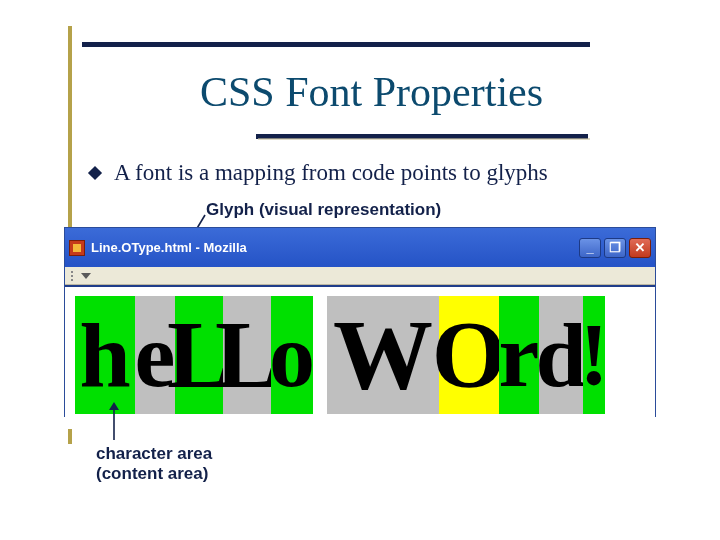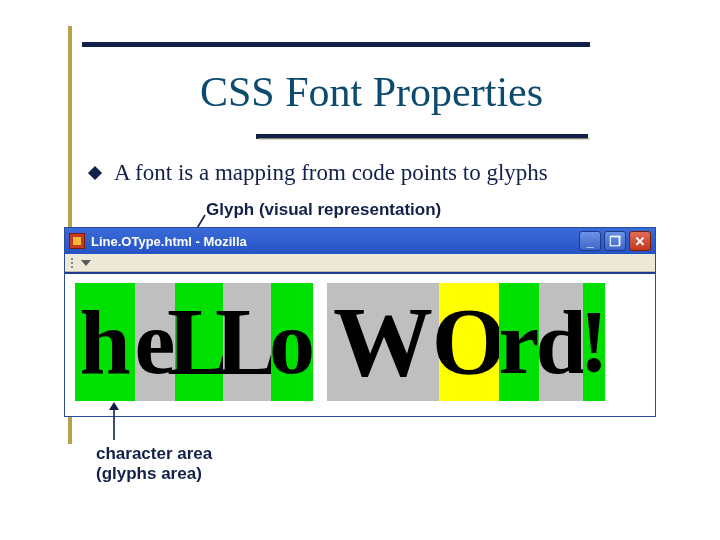--- a/index.html
+++ b/index.html
@@ -96,21 +96,21 @@
   .window {
     position: absolute;
     left: 64px;
     top: 227px;
     width: 592px;
     height: 190px;
     border: 1px solid #2b4c9a;
     background: #fff;
   }
   .titlebar {
-    height: 26px;
+    height: 39px;
     background: linear-gradient(#3b6bd8, #2553c6);
     display: flex;
     align-items: center;
     padding: 0 4px;
     gap: 6px;
   }
   .tb-icon {
     width: 16px; height: 16px;
     background: #c53a1a;
     border: 1px solid #7a1e08;
@@ -276,14 +276,14 @@
   </div>
 </div>
 
 <svg class="arrow2" viewBox="0 0 30 44">
   <path d="M14 40 L14 6" stroke="#13214a" stroke-width="1.6" fill="none"></path>
   <path d="M14 2 l-5 8 l10 0 z" fill="#13214a"></path>
 </svg>
 
 <div class="cc-label">
   <span>character area</span><br>
-  <span>(glyphs area)</span>
+  <span>(content area)</span>
 </div>
 
 </body></html>

